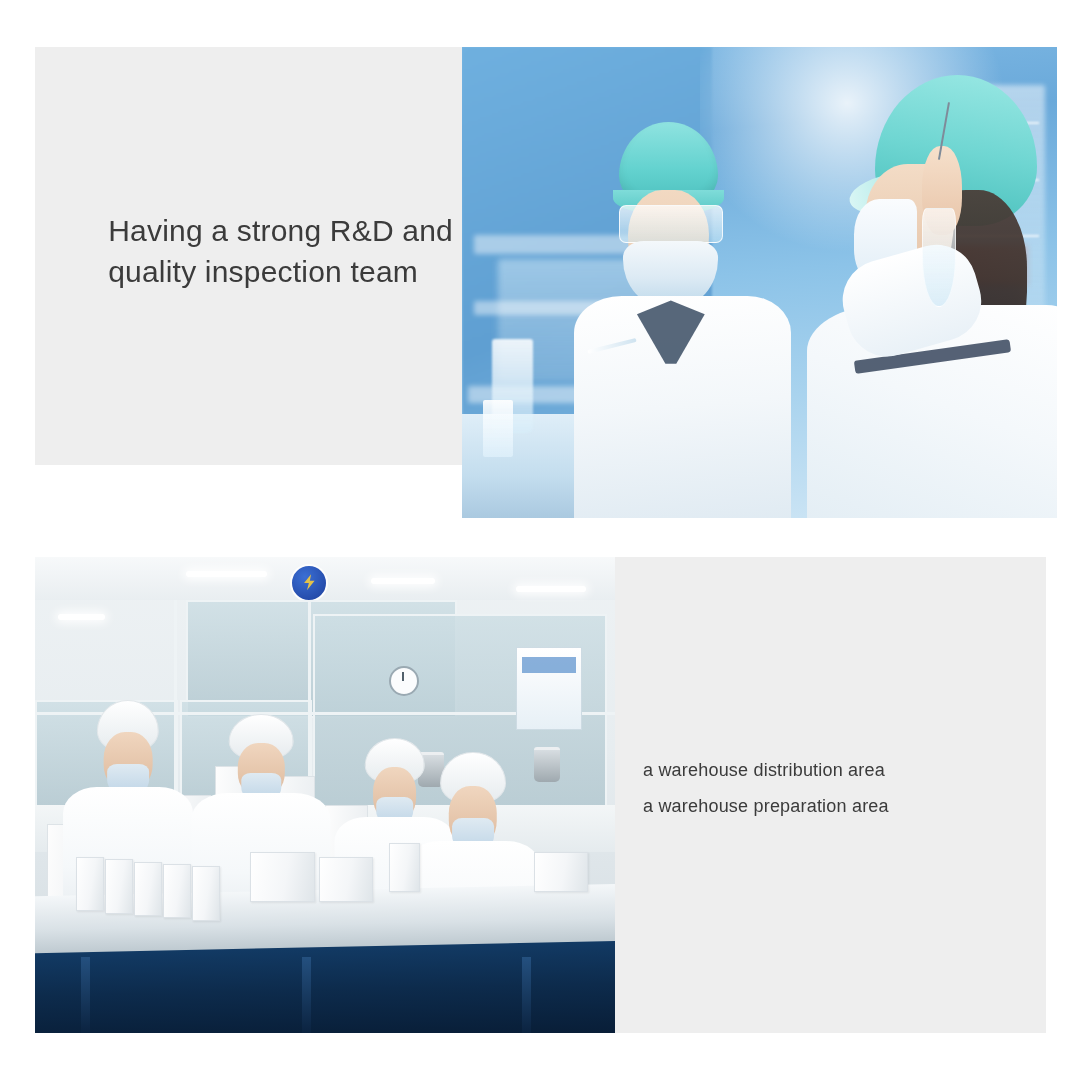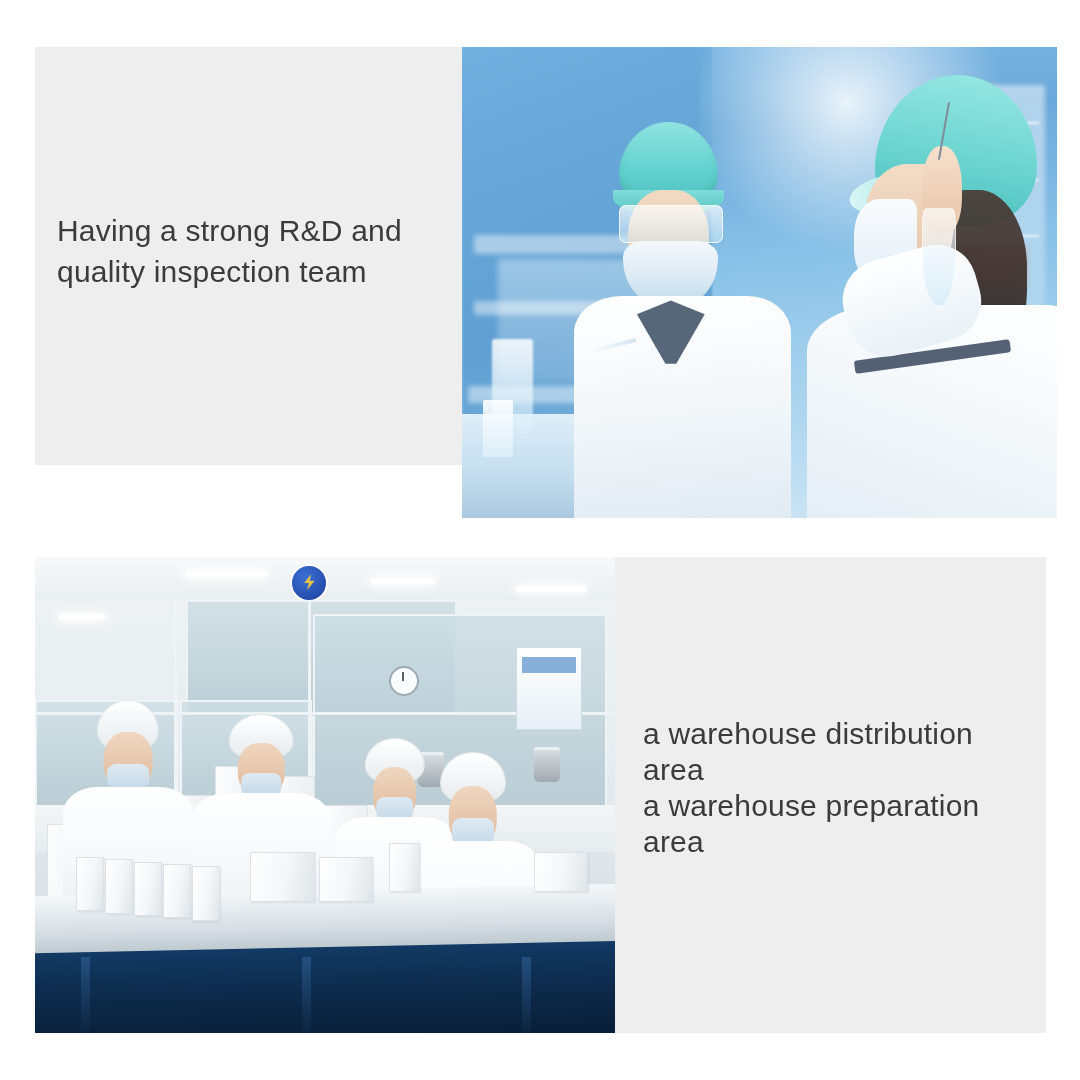--- a/index.html
+++ b/index.html
@@ -16,21 +16,21 @@
   
   .block-top{
     position:absolute;left:35px;top:47px;width:1022px;height:471px;
   }
   .panel-grey{
     background:#eeeeee;
     position:absolute;
     display:flex;align-items:center;
   }
   .top-caption-panel{
-    left:0;top:0;width:428px;height:418px;
+    left:0;top:0;width:428px;height:418px;justify-content:flex-end;
   }
   .caption{
     color:#3b3b3b;
     font-weight:300;
     letter-spacing:0.2px;
     white-space:pre-line;
   }
   .top-caption{
     font-size:30px;line-height:41px;
     padding-left:22px;padding-right:10px;
@@ -47,21 +47,21 @@
   .block-bottom{
     position:absolute;left:35px;top:557px;width:1011px;height:476px;
   }
   .photo-warehouse{
     left:0;top:0;width:580px;height:476px;
   }
   .bottom-caption-panel{
     left:580px;top:0;width:431px;height:476px;
   }
   .bottom-caption{
-    font-size:30px;line-height:36px;
+    font-size:18px;line-height:36px;
     padding-left:28px;padding-right:6px;
     margin-top:-14px;
   }
 
   
   .lab-bg{
     position:absolute;inset:0;
     background:
       linear-gradient(175deg,#7fb9e4 0%,#6aa9da 20%,#8cc3e8 48%,#a9d3ee 72%,#cfe6f5 100%);
   }

